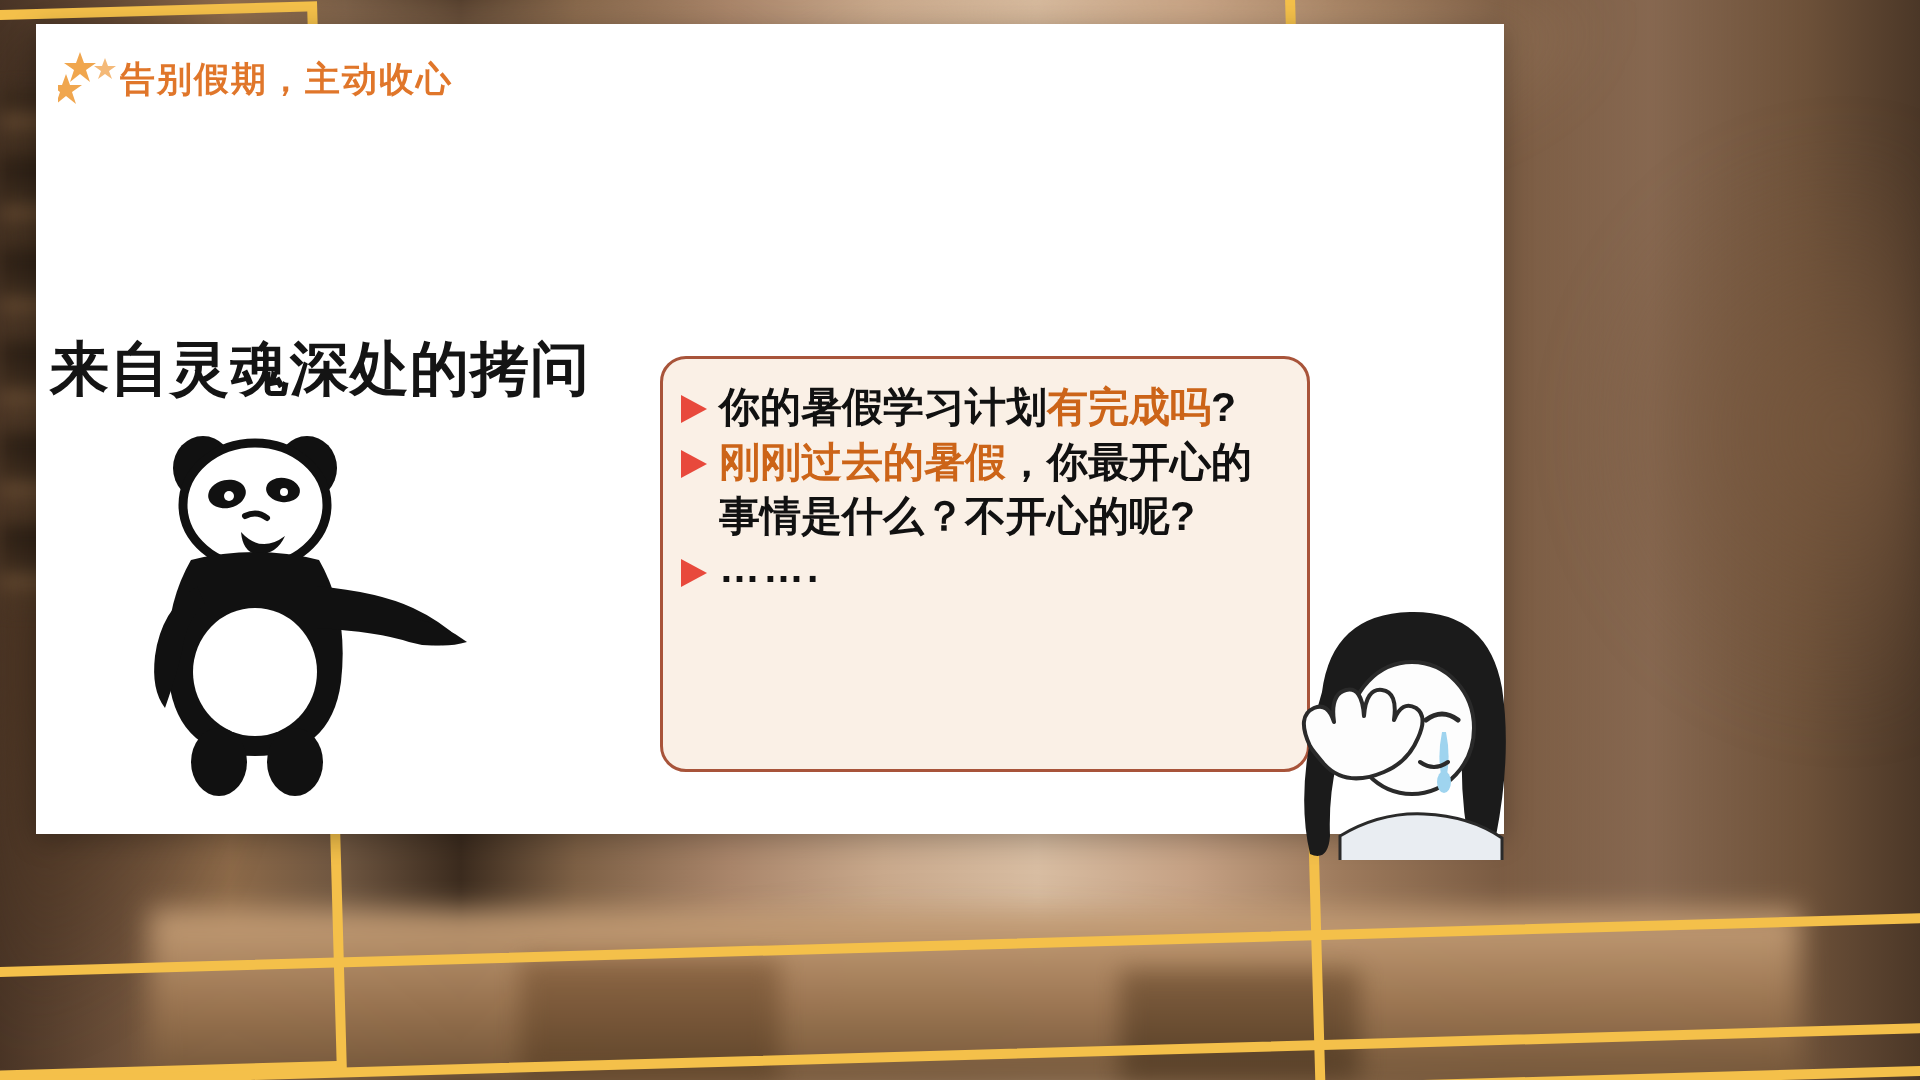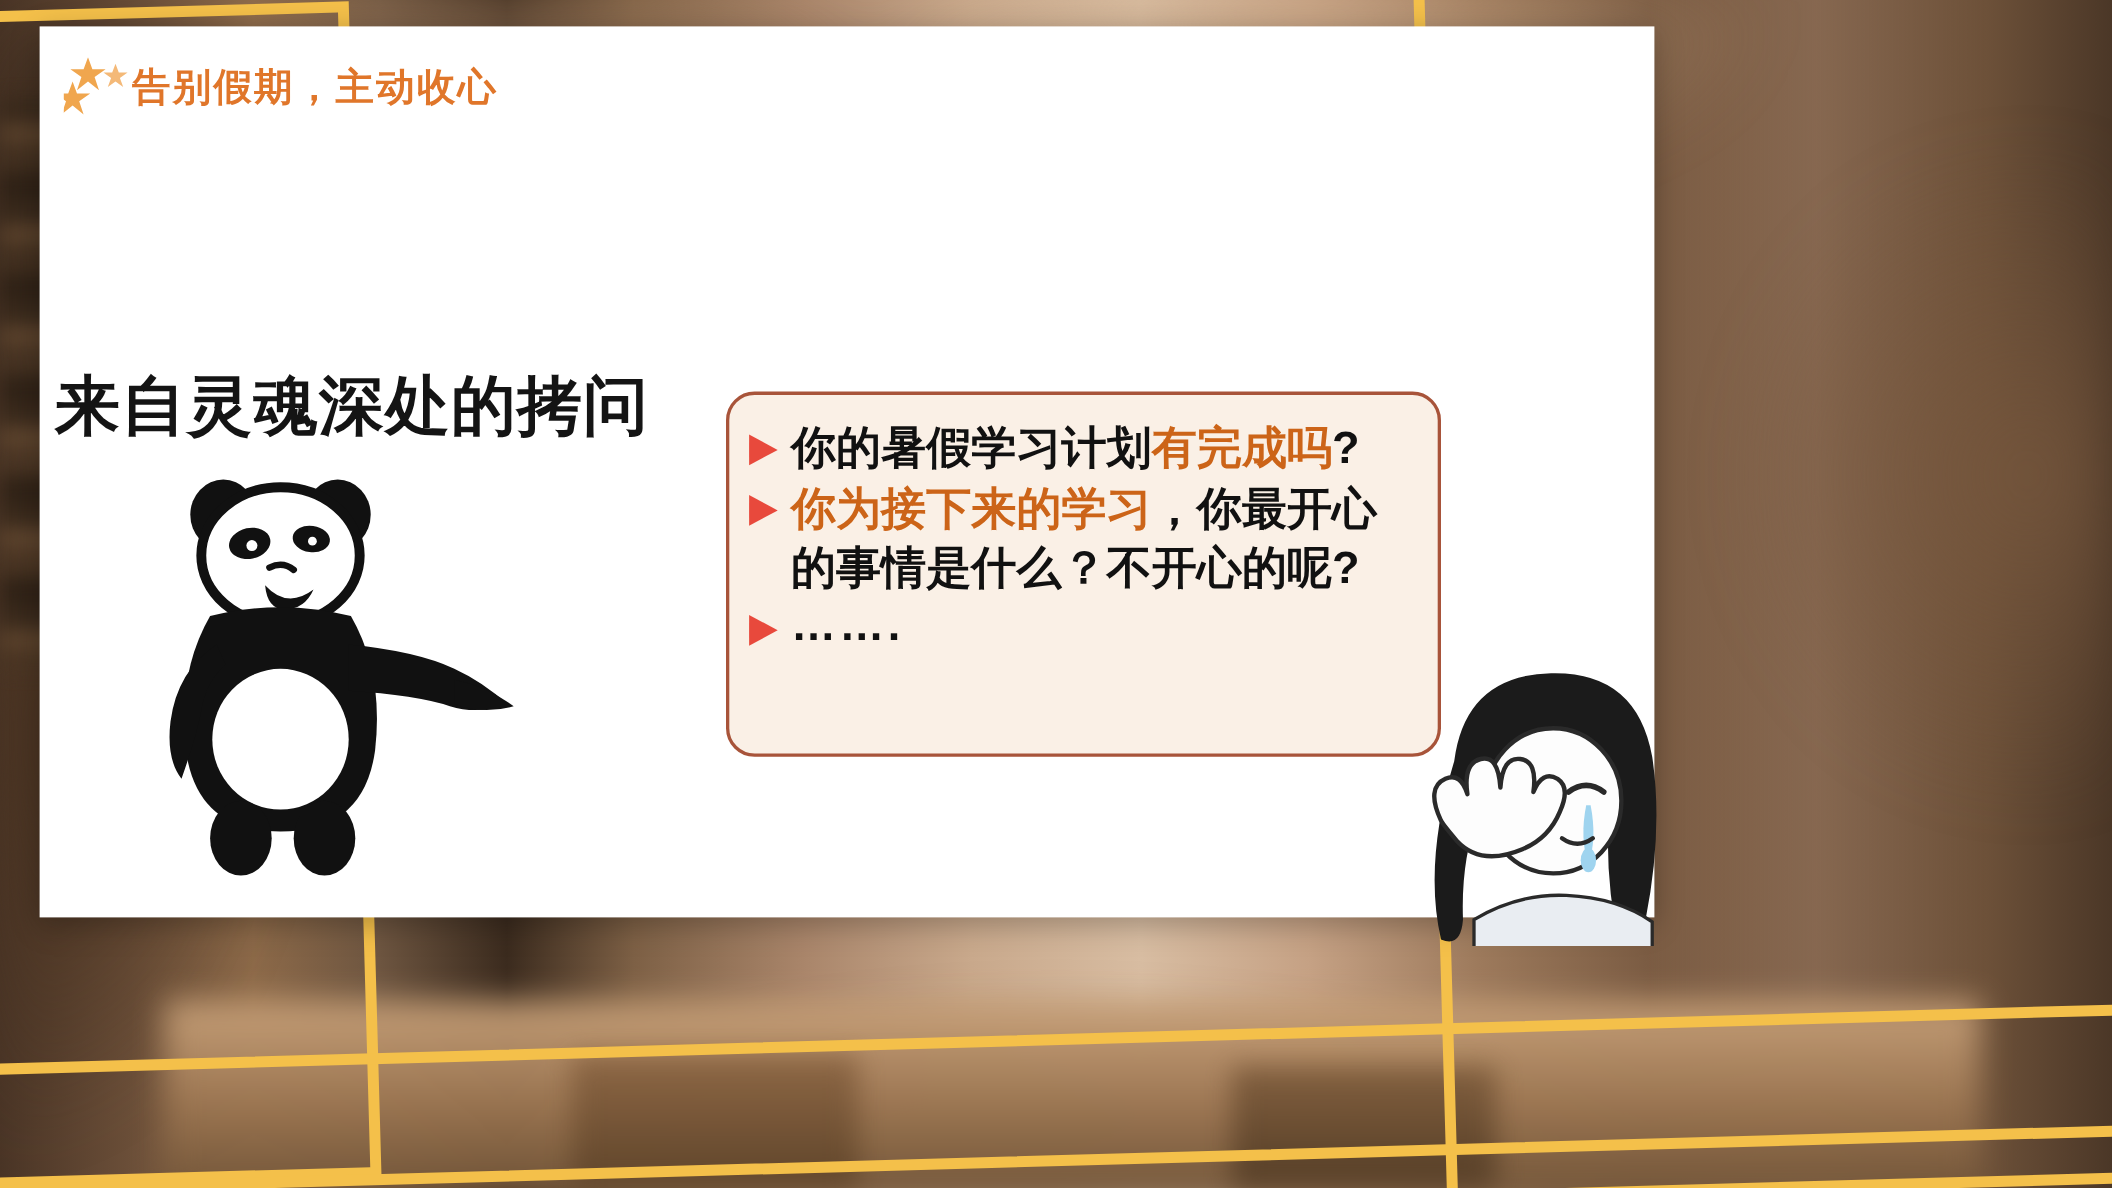--- a/index.html
+++ b/index.html
@@ -61,21 +61,21 @@
     text-shadow:4px 5px 2px rgba(0,0,0,.30);}
   .t-orange{color:#cc6418;}
   .t-black{color:#111111;}
 
   
   .meme-caption{position:absolute;left:50px;top:330px;width:470px;text-align:right;
     font-size:59px;font-weight:bold;color:#141414;letter-spacing:1px;white-space:nowrap;}
   .panda{position:absolute;left:95px;top:410px;width:390px;height:400px;}
 
   
-  .qbox{position:absolute;left:660px;top:356px;width:650px;height:332px;
+  .qbox{position:absolute;left:660px;top:356px;width:650px;height:416px;
     background:#faf0e6;border:3px solid #a8543a;border-radius:26px;box-sizing:border-box;
     padding:22px 18px 10px 16px;}
   .qrow{display:flex;align-items:flex-start;margin-bottom:2px;}
   .qmark{flex:0 0 auto;width:40px;padding-top:12px;}
   .qmark svg{display:block;}
   .qtext{font-size:41px;font-weight:bold;line-height:1.30;color:#111;letter-spacing:0px;}
   .o{color:#cc6418;}
   .b{color:#111111;}
   .dots{font-size:41px;font-weight:bold;color:#111;letter-spacing:3px;}
 
@@ -152,21 +152,21 @@
       </span>
     </div>
 
     <div class="qrow">
       <span class="qmark">
         <svg width="30" height="32" viewBox="0 0 30 32">
             <polygon points="2,2 28,16 2,30" fill="#e8493c"></polygon>
           </svg>
       </span>
       <span class="qtext">
-        <span class="o">你为接下来的学习</span><span class="b">，你最开心的事情是什么？不开心的呢?</span>
+        <span class="o">刚刚过去的暑假</span><span class="b">，你最开心的事情是什么？不开心的呢?</span>
       </span>
     </div>
 
 
     <div class="qrow">
       <span class="qmark">
         <svg width="30" height="32" viewBox="0 0 30 32">
             <polygon points="2,2 28,16 2,30" fill="#e8493c"></polygon>
           </svg>
       </span>

